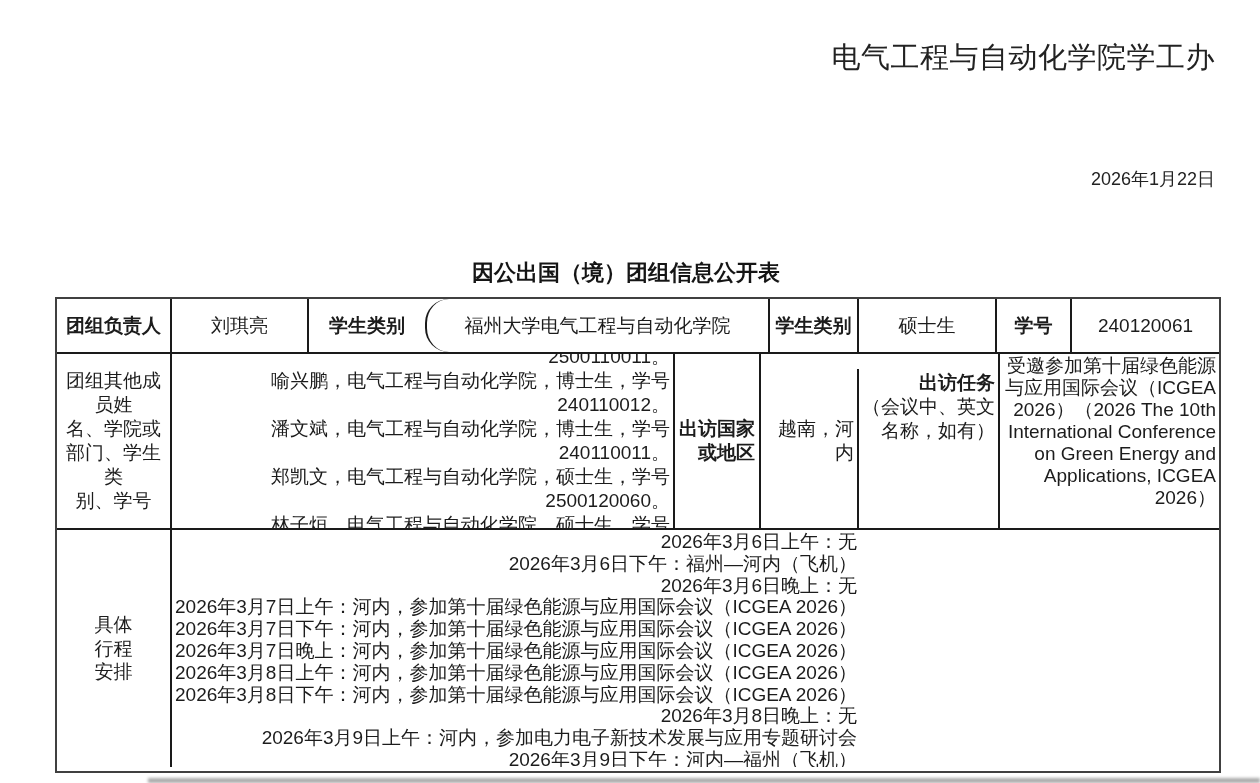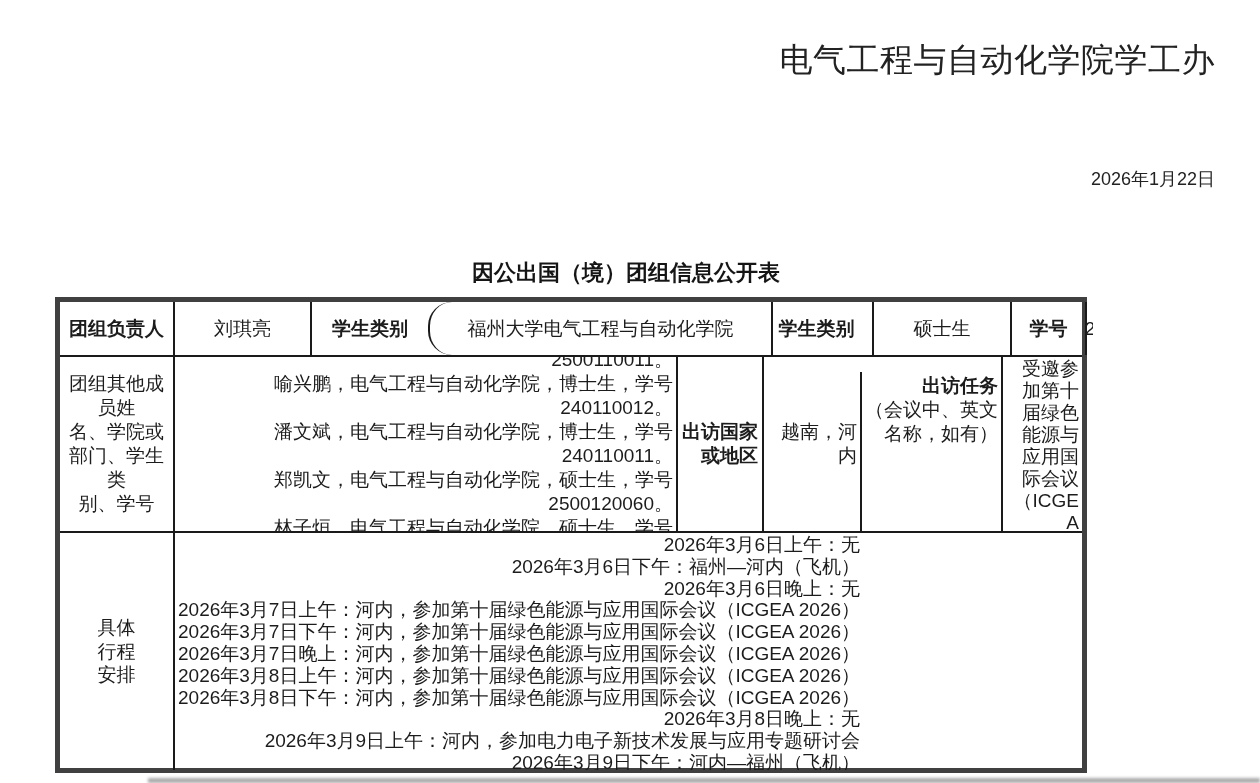--- a/index.html
+++ b/index.html
@@ -6,33 +6,33 @@
   body{
     width:1260px;height:783px;
     background:#ffffff;
     font-family:"Liberation Sans",sans-serif;
     color:#1c1c1c;
     position:relative;
     overflow:hidden;
   }
   .org-header{
     position:absolute;top:38px;right:45px;
-    font-size:33px;letter-spacing:.5px;color:#222;
+    font-size:29px;letter-spacing:.5px;color:#222;
   }
   .doc-date{
     position:absolute;top:167px;right:45px;
     font-size:18px;color:#222;
   }
   .table-title{
     position:absolute;top:258px;left:55px;width:1142px;
     text-align:center;font-size:22px;font-weight:bold;color:#151515;
   }
   .pub-table{
-    position:absolute;left:55px;top:297px;width:1032px;height:476px;
-    border:5px solid #404040;
+    position:absolute;left:55px;top:297px;width:1166px;height:476px;
+    border:2px solid #404040;
     box-sizing:border-box;
     background:#fff;
   }
   .row{display:flex;width:100%;box-sizing:border-box;}
   .row + .row{border-top:2px solid #1a1a1a;}
   .row1{height:53px;}
   .row2{height:176px;}
   .row3{height:239px;}
   .cell{
     box-sizing:border-box;
@@ -68,21 +68,21 @@
 <div class="table-title">因公出国（境）团组信息公开表</div>
 
 <div class="pub-table">
 
   <div class="row row1">
     <div class="cell bold" style="flex:0 0 113px;">团组负责人</div>
     <div class="cell" style="flex:0 0 137px;">刘琪亮</div>
     <div class="cell bold" style="flex:0 0 118px;">学生类别</div>
     <div class="cell" style="flex:0 0 343px;border-radius:24px;">福州大学电气工程与自动化学院</div>
     <div class="cell bold" style="flex:0 0 89px;">学生类别</div>
-    <div class="cell" style="flex:0 0 138px;margin-left:12px;">硕士生</div>
+    <div class="cell" style="flex:0 0 138px;">硕士生</div>
     <div class="cell bold" style="flex:0 0 75px;">学号</div>
     <div class="cell" style="flex:1;">240120061</div>
   </div>
 
   <div class="row row2">
     <div class="cell prelines" style="flex:0 0 113px;">团组其他成员姓
 名、学院或
 部门、学生类
 别、学号</div>
     <div class="cell prelines members-list" style="flex:0 0 503px;">谢荣焕，电气工程与自动化学院，博士生，学号2500110011。

